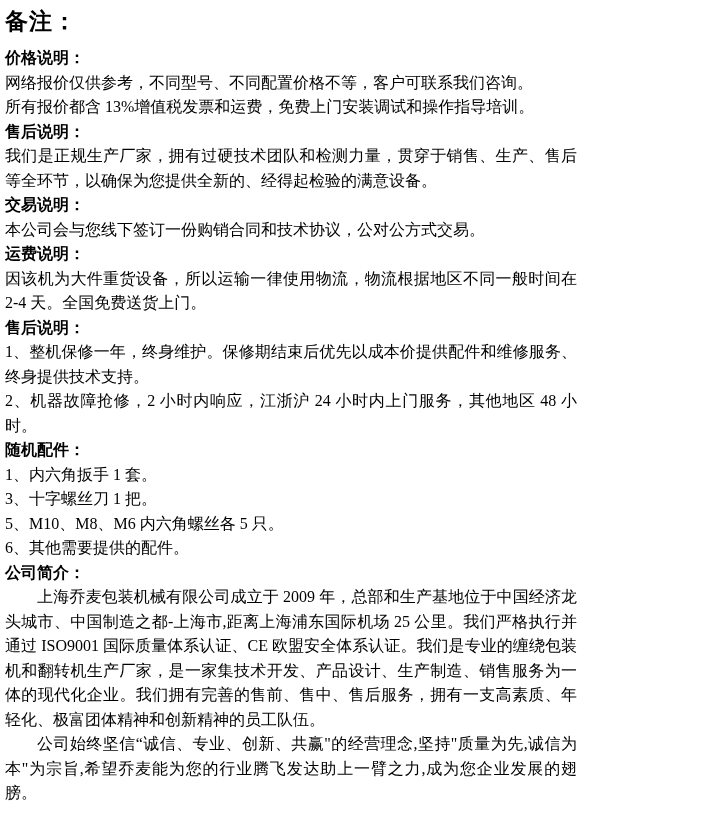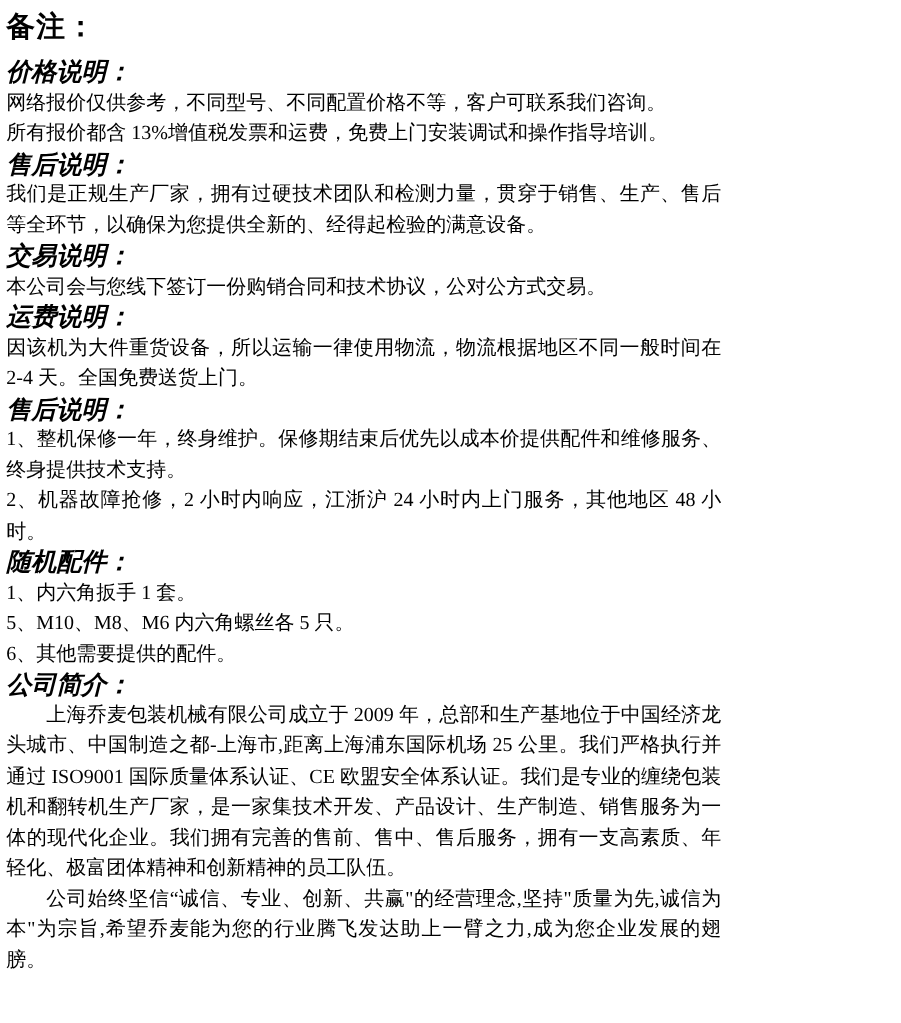--- a/index.html
+++ b/index.html
@@ -22,25 +22,24 @@
     font-size: 23px;
     font-weight: bold;
     line-height: 32px;
     margin: 0 0 8px 0;
     letter-spacing: 1px;
   }
   .section {
     margin: 0;
   }
   .section-heading {
-    font-size: 20px;
+    font-size: 16px;
     font-weight: bold;
     line-height: 24.5px;
     margin: 0;
-    font-style: italic;
   }
   .para {
     font-size: 16px;
     line-height: 24.5px;
     margin: 0;
     text-align: justify;
     text-justify: inter-ideograph;
   }
   .para.indent {
     text-indent: 2em;
@@ -77,20 +76,21 @@
 
   <div class="section">
     <h2 class="section-heading">售后说明：</h2>
     <p class="para">1、整机保修一年，终身维护。保修期结束后优先以成本价提供配件和维修服务、终身提供技术支持。</p>
     <p class="para">2、机器故障抢修，2 小时内响应，江浙沪 24 小时内上门服务，其他地区 48 小时。</p>
   </div>
 
   <div class="section">
     <h2 class="section-heading">随机配件：</h2>
     <p class="para">1、内六角扳手 1 套。</p>
+    <p class="para">3、十字螺丝刀 1 把。</p>
     <p class="para">5、M10、M8、M6 内六角螺丝各 5 只。</p>
     <p class="para">6、其他需要提供的配件。</p>
   </div>
 
   <div class="section">
     <h2 class="section-heading">公司简介：</h2>
     <p class="para indent">上海乔麦包装机械有限公司成立于 2009 年，总部和生产基地位于中国经济龙头城市、中国制造之都-上海市,距离上海浦东国际机场 25 公里。我们严格执行并通过 ISO9001 国际质量体系认证、CE 欧盟安全体系认证。我们是专业的缠绕包装机和翻转机生产厂家，是一家集技术开发、产品设计、生产制造、销售服务为一体的现代化企业。我们拥有完善的售前、售中、售后服务，拥有一支高素质、年轻化、极富团体精神和创新精神的员工队伍。</p>
     <p class="para indent">公司始终坚信“诚信、专业、创新、共赢"的经营理念,坚持"质量为先,诚信为本"为宗旨,希望乔麦能为您的行业腾飞发达助上一臂之力,成为您企业发展的翅膀。</p>
   </div>
 

